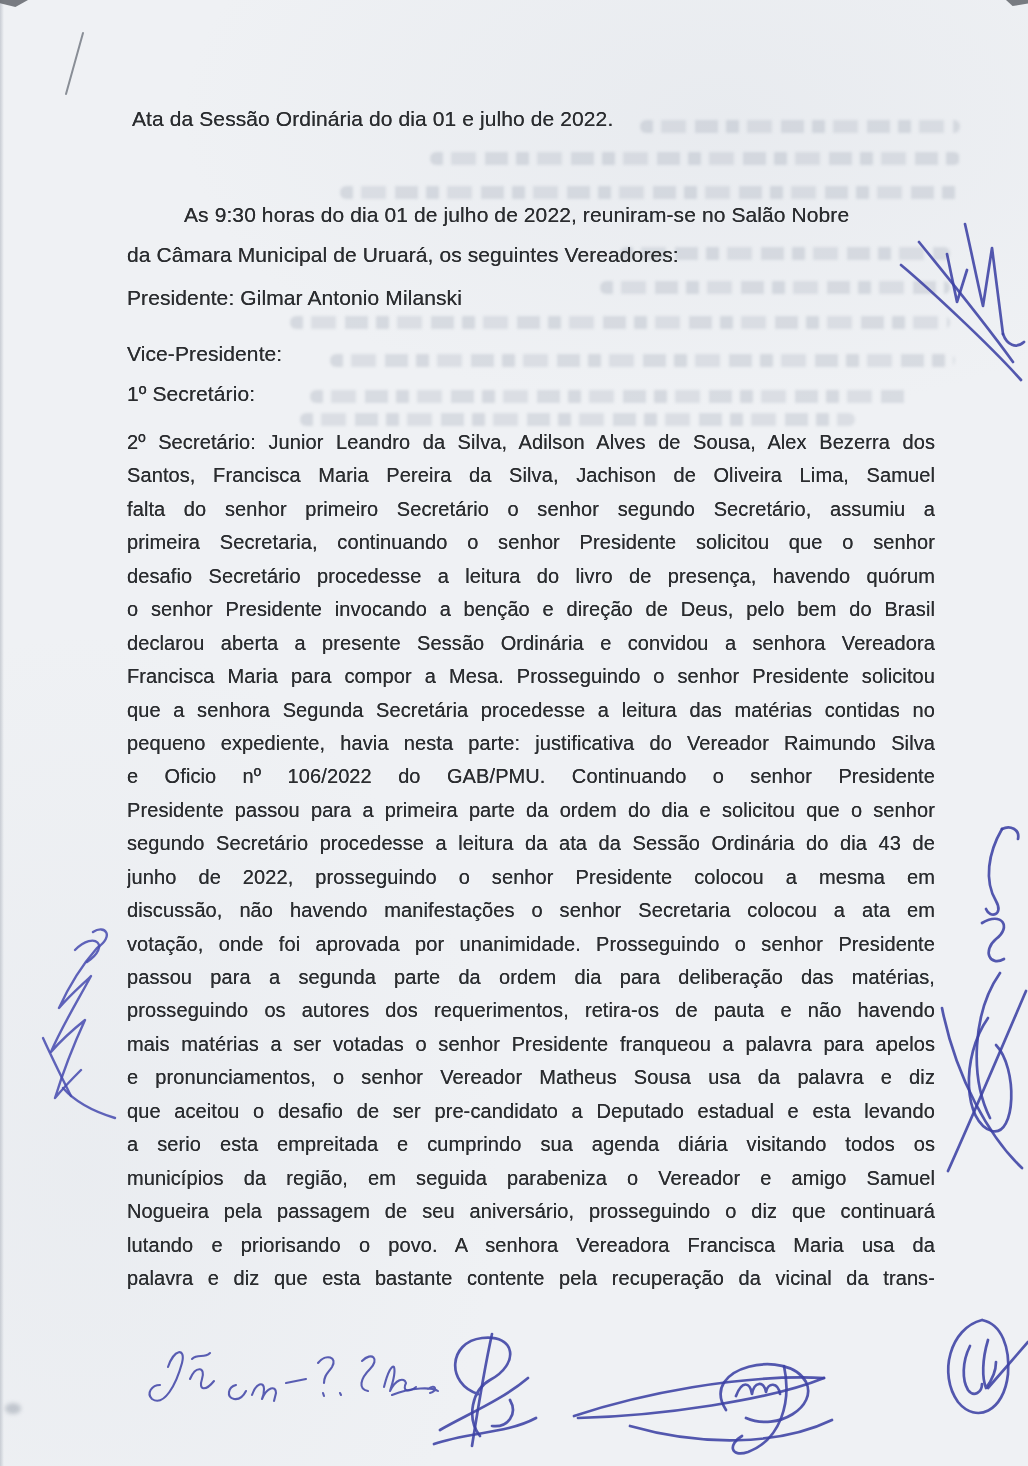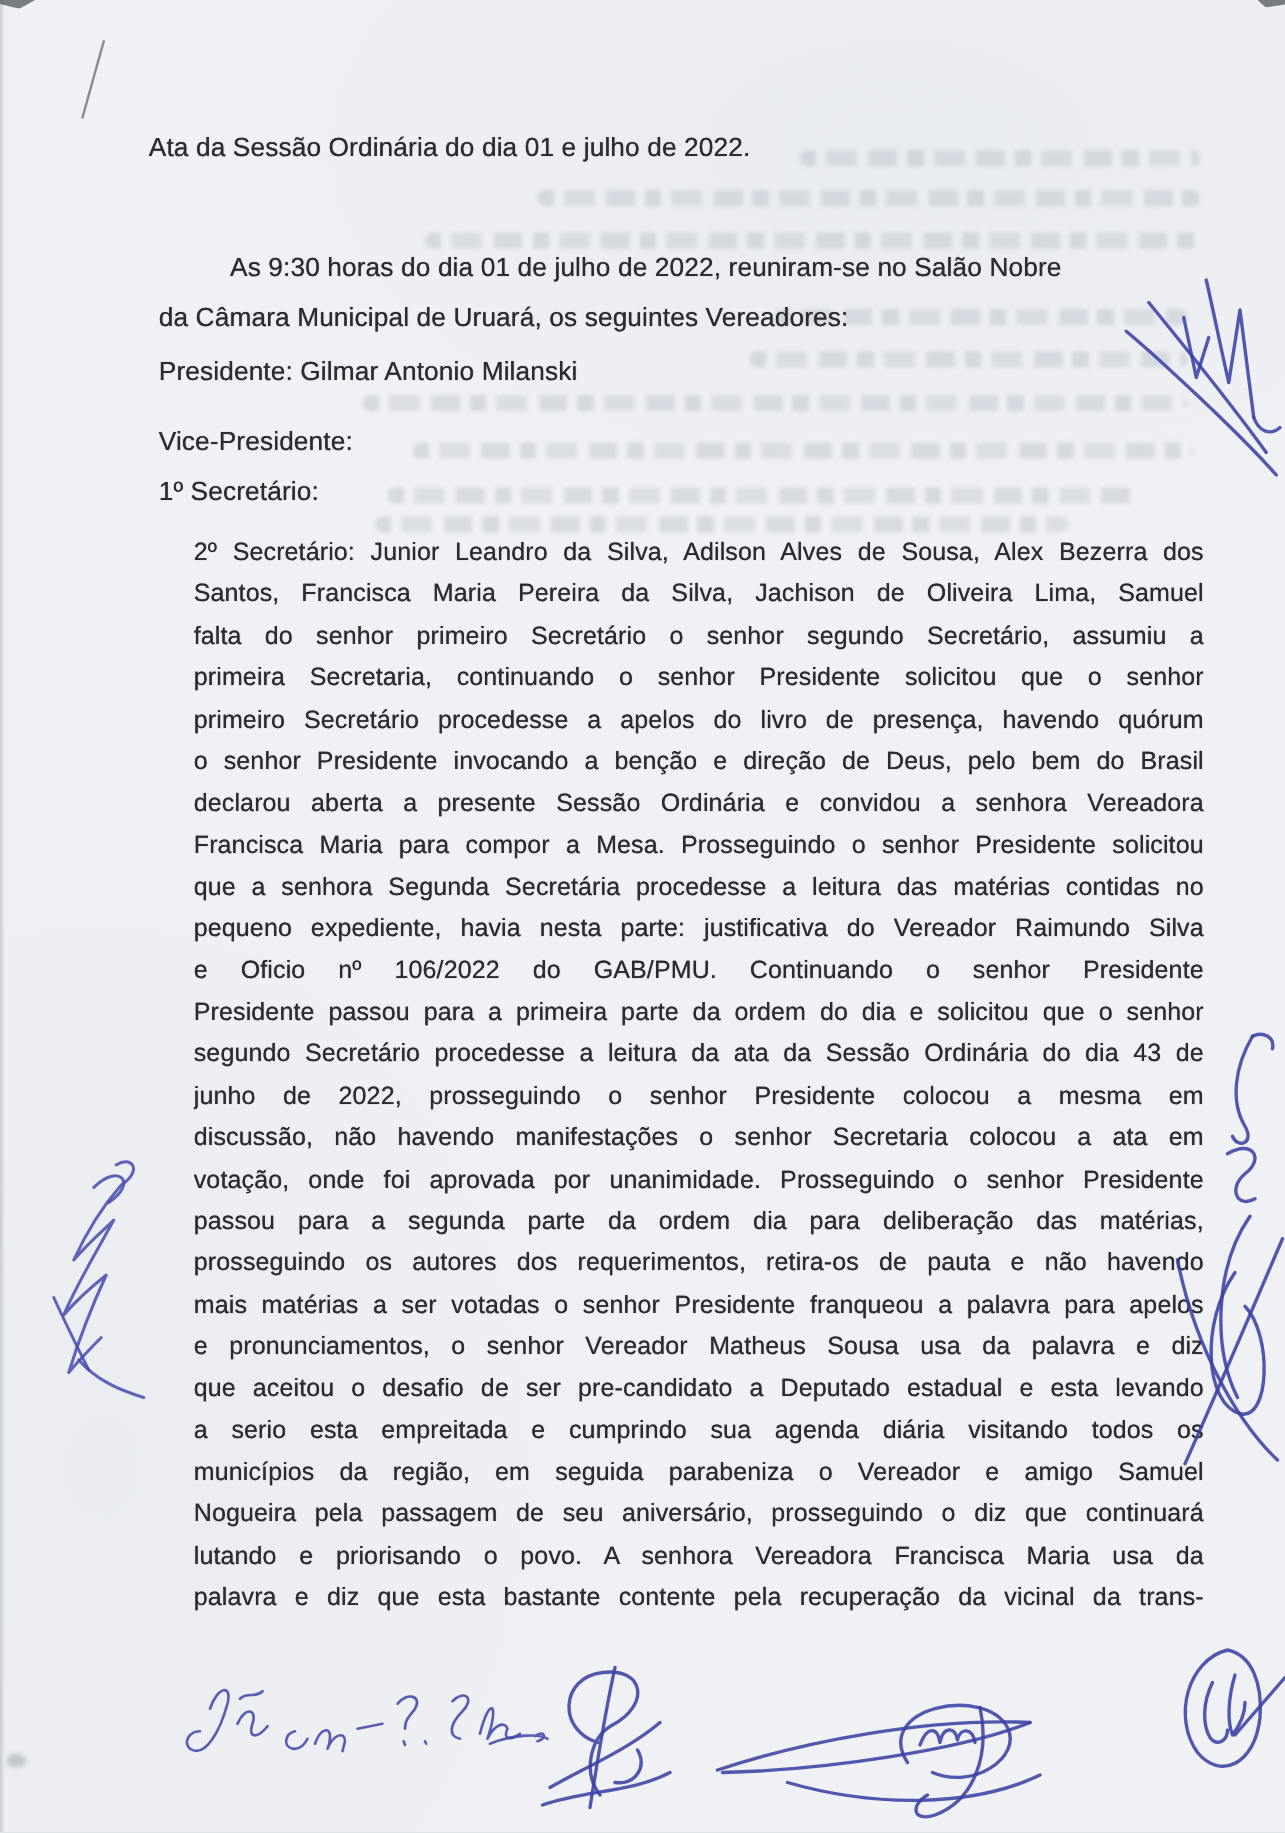--- a/index.html
+++ b/index.html
@@ -28,29 +28,29 @@
   }
 
   
   .typed {
     position:absolute;
     font-size:20px;
     letter-spacing:.1px;
     text-shadow:0 0 .6px rgba(42,44,47,.9);
     white-space:nowrap;
   }
-  .doc-title   { left:119px; top:107px;  font-size:21px;text-align:right; }
+  .doc-title   { left:132px; top:107px;  font-size:21px;text-align:right; }
   .intro-1     { left:184px; top:203px;  font-size:21px; }
   .intro-2     { left:127px; top:243px;  font-size:21px; }
   .role-1      { left:127px; top:286px;  font-size:21px; }
   .role-2      { left:127px; top:342px;  font-size:21px;text-align:right; }
   .role-3      { left:127px; top:382px;  font-size:21px; }
 
   .body-block {
-    position:absolute; left:127px; top:426px; width:808px;margin-left:28px;
+    position:absolute; left:127px; top:426px; width:808px;
   }
   .body-line {
     font-size:20px;
     line-height:33.45px;
     height:33.45px;
     text-align:justify;
     text-align-last:justify;
     letter-spacing:.1px;
     text-shadow:0 0 .6px rgba(42,44,47,.9);
     overflow:hidden;
@@ -106,21 +106,21 @@
   <div class="typed intro-2">da Câmara Municipal de Uruará, os seguintes Vereadores:</div>
   <div class="typed role-1">Presidente: Gilmar Antonio Milanski</div>
   <div class="typed role-2">Vice-Presidente:</div>
   <div class="typed role-3">1º Secretário:</div>
 
   <div class="body-block">
       <div class="body-line">2º Secretário: Junior Leandro da Silva, Adilson Alves de Sousa, Alex Bezerra dos</div>
       <div class="body-line">Santos, Francisca Maria Pereira da Silva, Jachison de Oliveira Lima, Samuel</div>
       <div class="body-line">falta do senhor primeiro Secretário o senhor segundo Secretário, assumiu a</div>
       <div class="body-line">primeira Secretaria, continuando o senhor Presidente solicitou que o senhor</div>
-      <div class="body-line">primeiro Secretário procedesse a apelos do livro de presença, havendo quórum</div>
+      <div class="body-line">desafio Secretário procedesse a leitura do livro de presença, havendo quórum</div>
       <div class="body-line">o senhor Presidente invocando a benção e direção de Deus, pelo bem do Brasil</div>
       <div class="body-line">declarou  aberta a presente Sessão Ordinária e convidou a senhora Vereadora</div>
       <div class="body-line">Francisca Maria para compor a Mesa. Prosseguindo o senhor Presidente solicitou</div>
       <div class="body-line">que a senhora Segunda Secretária procedesse a leitura das matérias contidas no</div>
       <div class="body-line">pequeno expediente, havia nesta parte: justificativa do Vereador Raimundo Silva</div>
       <div class="body-line">e Oficio nº 106/2022 do GAB/PMU. Continuando o senhor Presidente</div>
       <div class="body-line">Presidente passou para a primeira parte da ordem do dia e solicitou que o senhor</div>
       <div class="body-line">segundo Secretário procedesse a leitura da ata da Sessão Ordinária do dia 43 de</div>
       <div class="body-line">junho de 2022, prosseguindo o senhor Presidente colocou a mesma em</div>
       <div class="body-line">discussão, não havendo manifestações o senhor Secretaria colocou a ata em</div>

